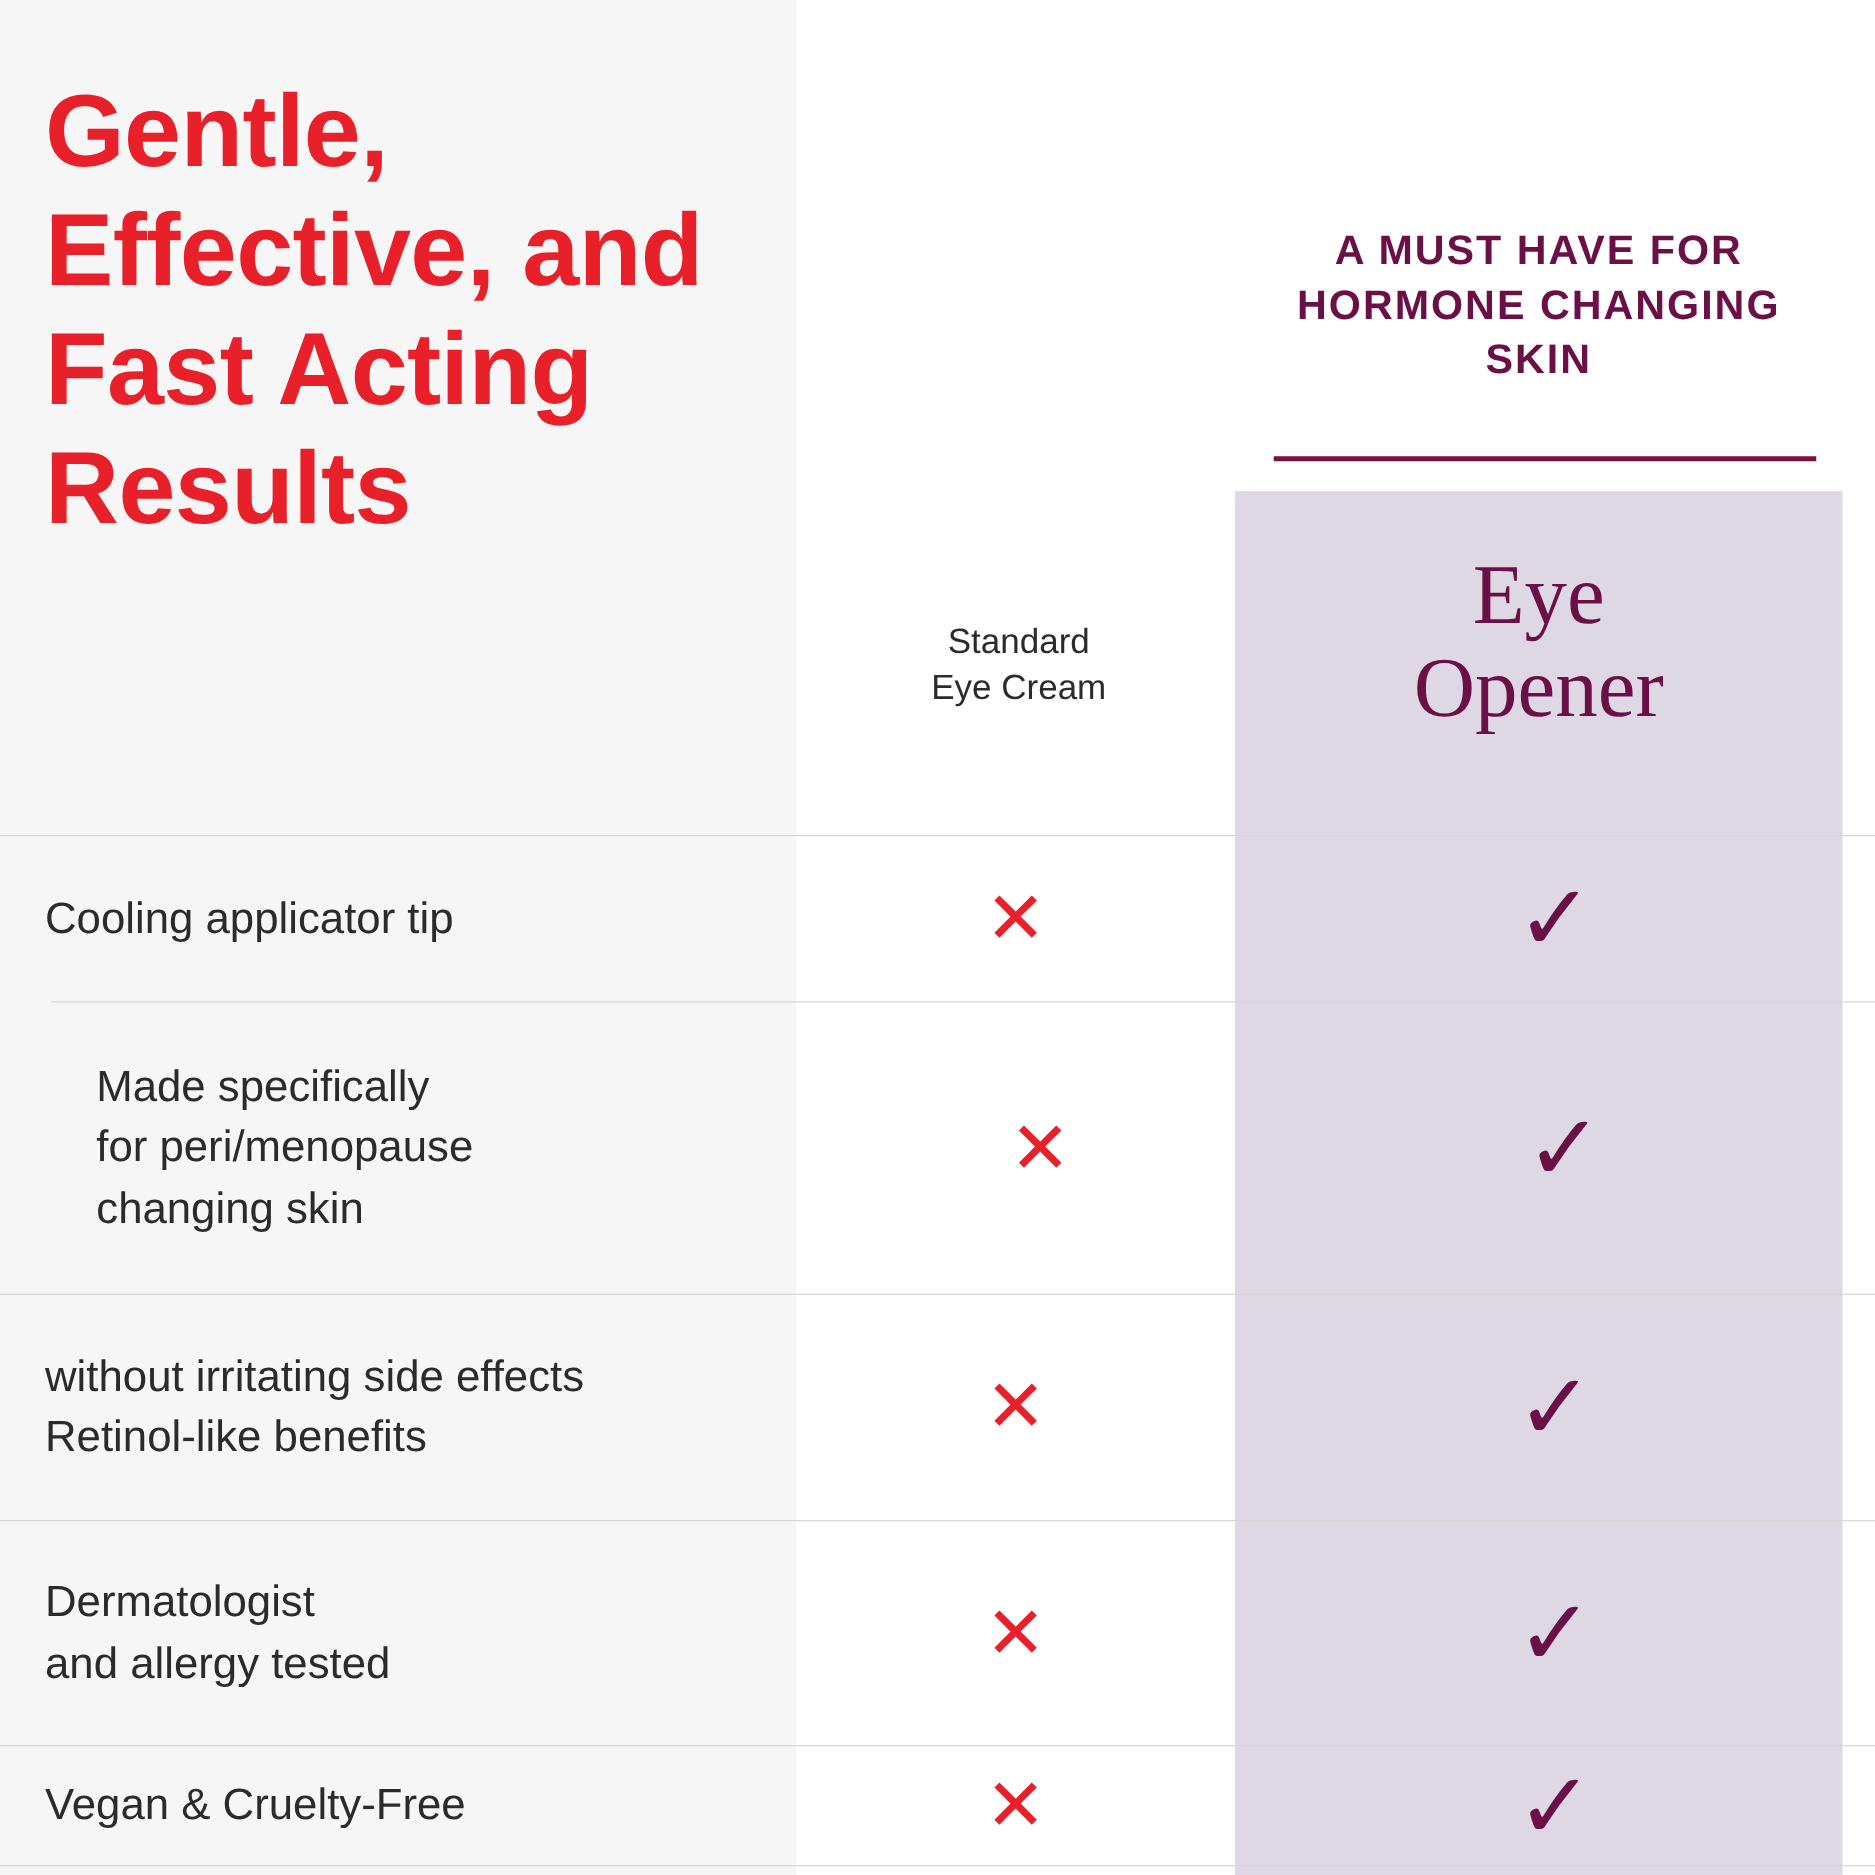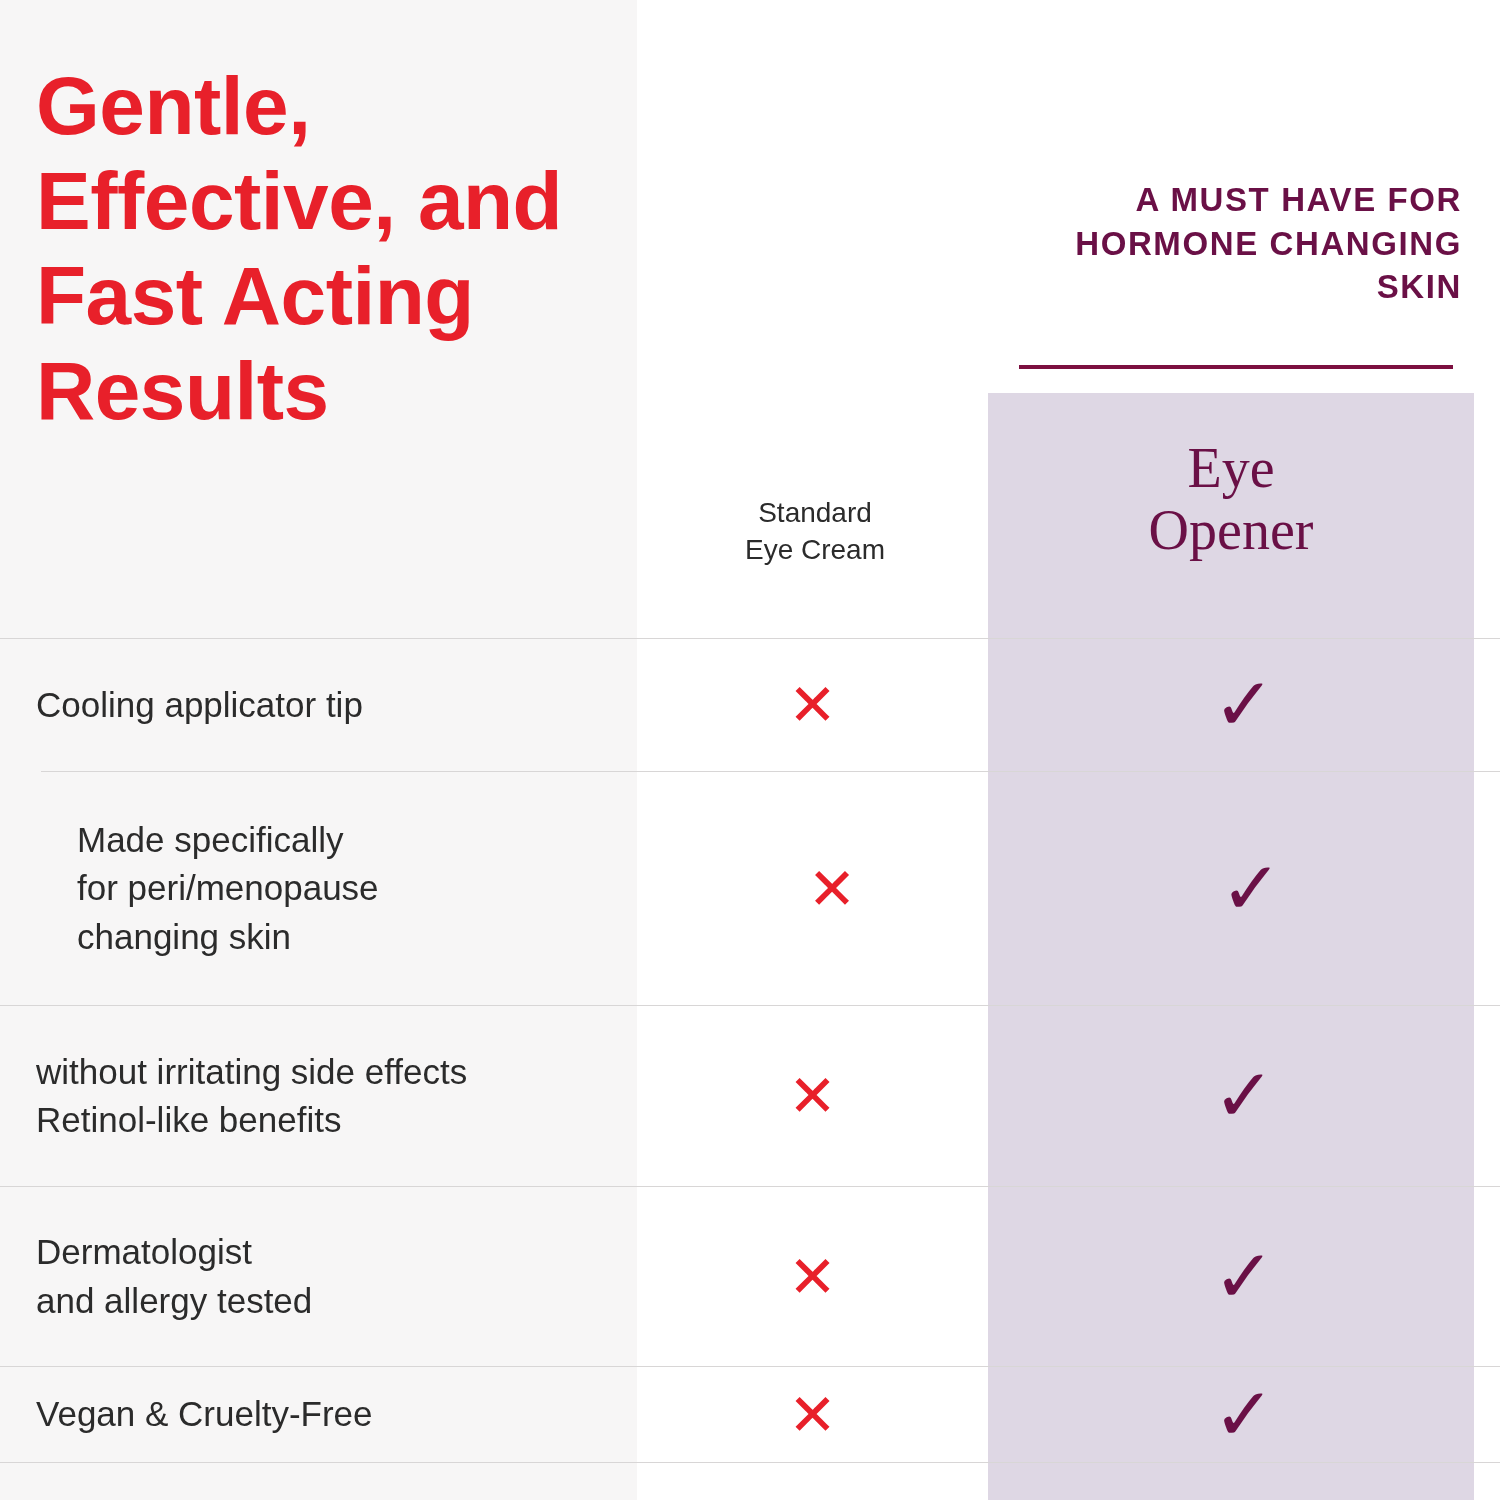--- a/index.html
+++ b/index.html
@@ -52,21 +52,21 @@
     font-size: 82px;
     line-height: 1.16;
     letter-spacing: -0.5px;
   }
 
   .eyebrow {
     position: absolute;
     left: 1000px;
     top: 178px;
     width: 462px;
-    text-align: right;
+    text-align: center;
     color: #6a1046;
     font-family: "Liberation Sans", sans-serif;
     font-weight: bold;
     font-size: 33px;
     line-height: 1.32;
     letter-spacing: 1.6px;
   }
   .eyebrow-rule {
     position: absolute;
     left: 1019px;
@@ -88,29 +88,29 @@
     line-height: 1.32;
   }
   .col-head-product {
     position: absolute;
     left: 1000px;
     top: 438px;
     width: 462px;
     text-align: center;
     color: #6a1046;
     font-family: "Liberation Serif", serif;
-    font-size: 56px;
+    font-size: 68px;
     line-height: 1.1;
   }
 
   
   .table {
     position: absolute;
     left: 0;
-    top: 638px;
+    top: 668px;
     width: 1500px;
   }
   .row {
     position: relative;
     display: flex;
     align-items: center;
     border-top: 1px solid #d8d6d6;
     box-sizing: border-box;
   }
   .row:last-child {

